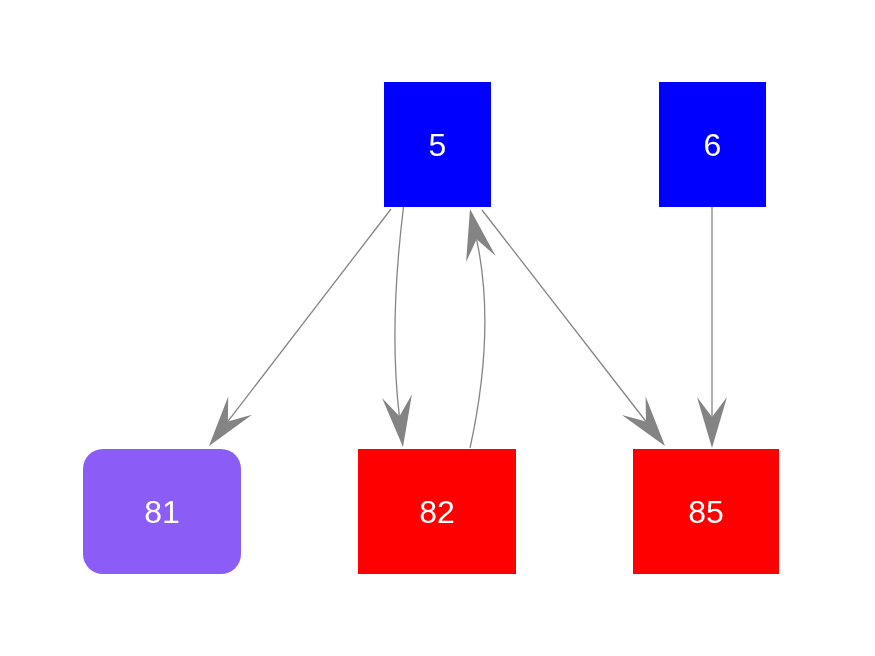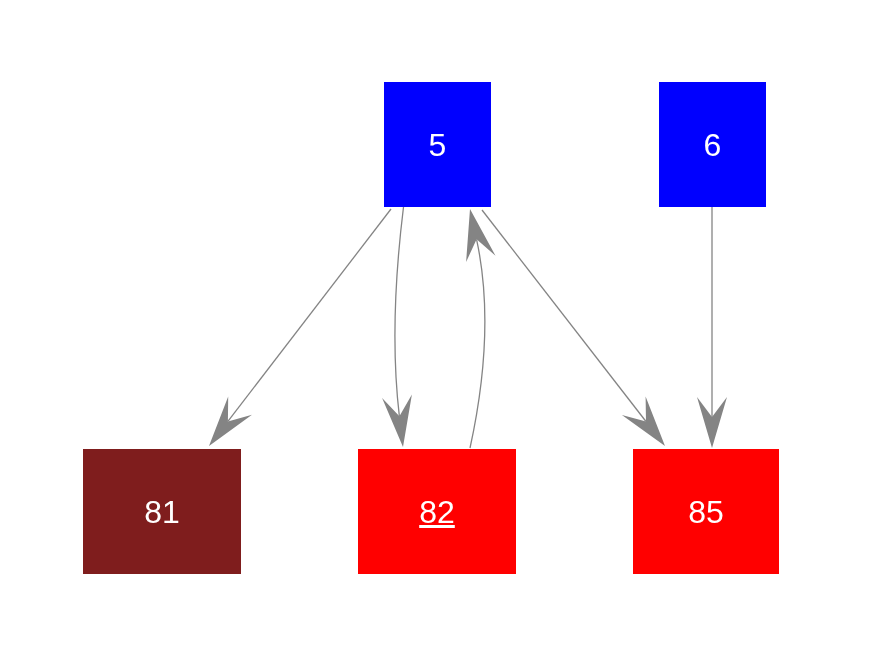--- a/index.html
+++ b/index.html
@@ -51,23 +51,23 @@
       <line x1="712" y1="207" x2="712" y2="417" stroke="#848484" stroke-width="1.3"></line>
       <polygon points="712.0,448.0 697.0,397.0 712.0,417.0 727.0,397.0" fill="#848484"></polygon>
     </svg>
   <div id="node-layer">
       <div class="graph-node" style="left: 384px; top: 82px; width: 107px; height: 125px; background: rgb(0, 0, 255); color: rgb(255, 255, 255);">
         <span class="node-label">5</span>
       </div>
       <div class="graph-node" style="left: 659px; top: 82px; width: 107px; height: 125px; background: rgb(0, 0, 255); color: rgb(255, 255, 255);">
         <span class="node-label">6</span>
       </div>
-      <div class="graph-node" style="left: 83px; top: 449px; width: 158px; height: 125px; background: #7f1d1d; color: rgb(255, 255, 255);">
+      <div class="graph-node" style="left: 83px; top: 449px; width: 158px; height: 125px; background: #8b5cf6; color: rgb(255, 255, 255); border-radius: 20px;">
         <span class="node-label">81</span>
       </div>
-      <div class="graph-node" style="left: 358px; top: 449px; width: 158px; height: 125px; background: rgb(255, 0, 0); color: rgb(255, 255, 255); text-decoration: underline;">
+      <div class="graph-node" style="left: 358px; top: 449px; width: 158px; height: 125px; background: rgb(255, 0, 0); color: rgb(255, 255, 255);">
         <span class="node-label">82</span>
       </div>
       <div class="graph-node" style="left: 633px; top: 449px; width: 146px; height: 125px; background: rgb(255, 0, 0); color: rgb(255, 255, 255);">
         <span class="node-label">85</span>
       </div>
     </div>
 </div>
 
 </body></html>

